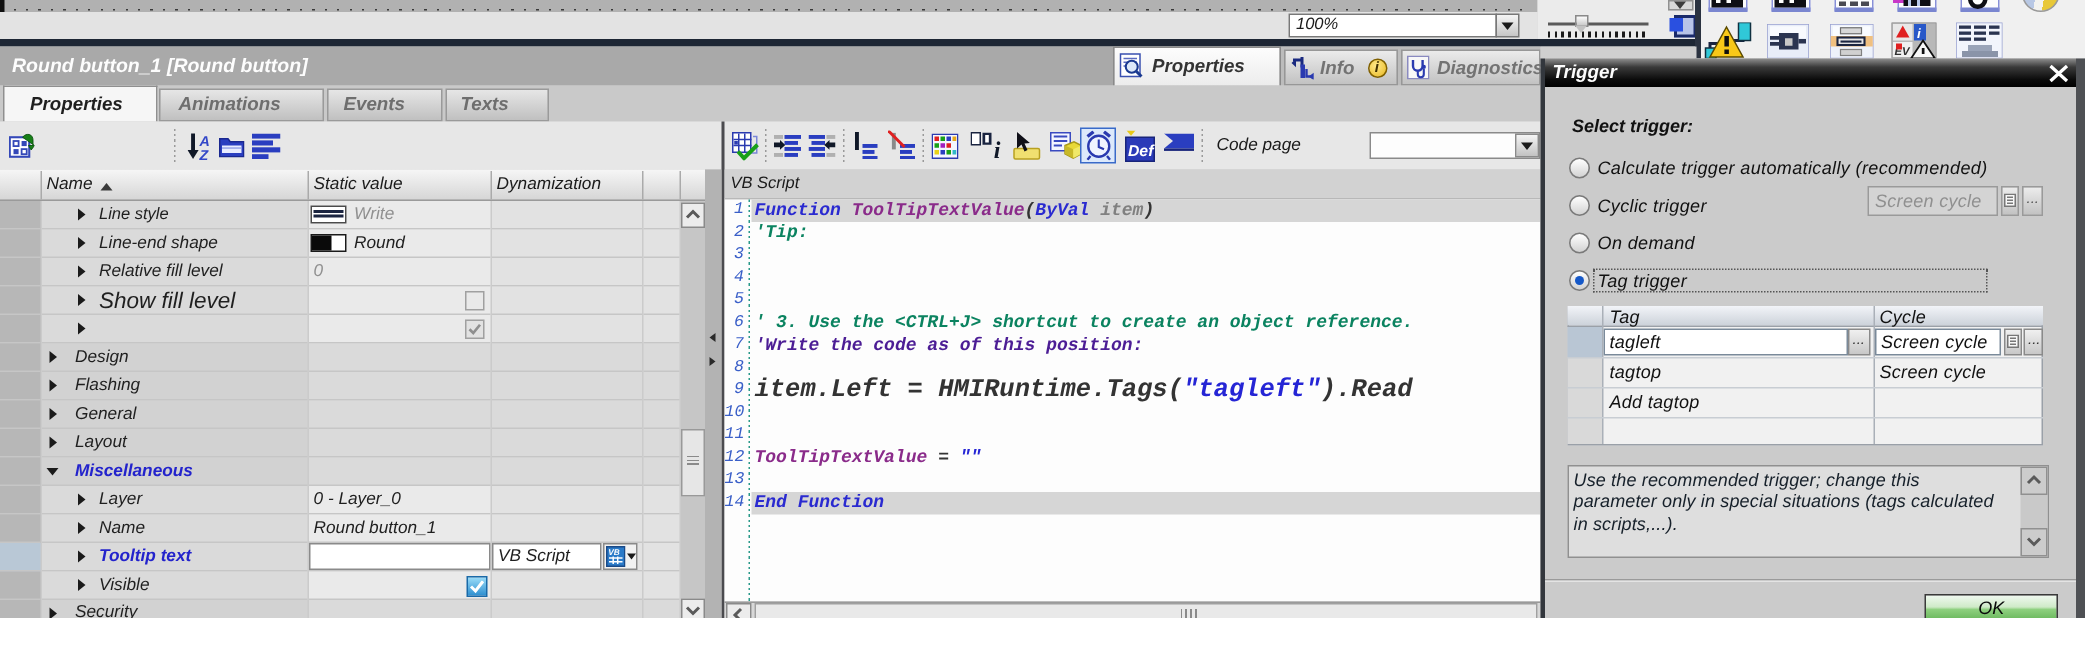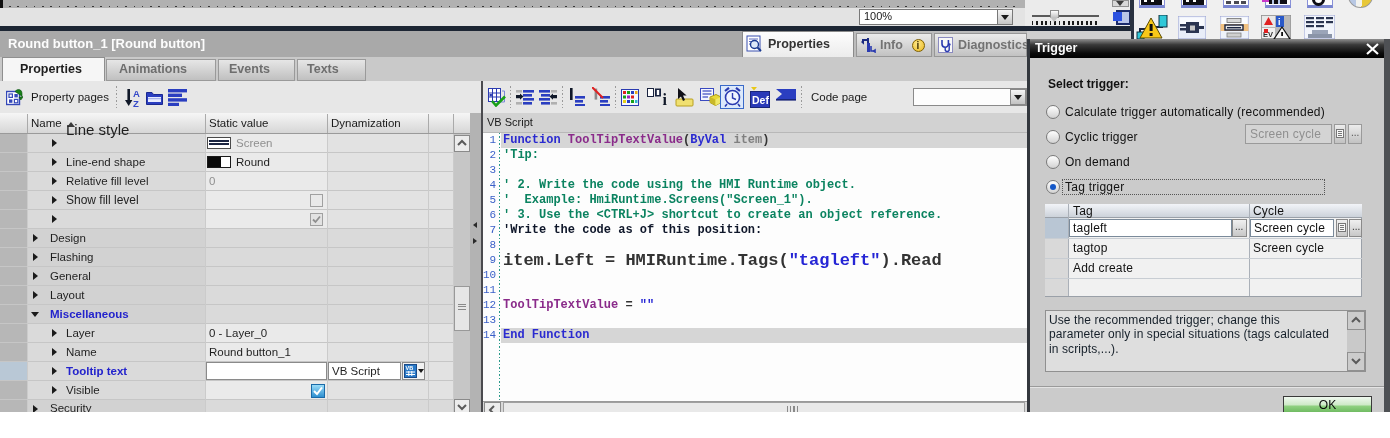--- a/index.html
+++ b/index.html
@@ -1,17 +1,17 @@
 <!DOCTYPE html>
 <html><head>
 <meta charset="utf-8">
 <style>
   html,body{margin:0;padding:0;}
   body{font-family:"Liberation Sans",sans-serif;}
-  #root{position:relative;width:1390px;height:412px;overflow:hidden;background:#cbcbcb;}
+  #root{position:relative;width:1390px;height:412px;overflow:hidden;background:#cbcbcb;font-style:italic;}
   .ab{position:absolute;}
   .txt{position:absolute;white-space:nowrap;}
   .mono{font-family:"Liberation Mono",monospace;white-space:pre;}
   .tri-r{width:0;height:0;border-top:4px solid transparent;border-bottom:4px solid transparent;border-left:5px solid #1a1a1a;}
   .tri-d{width:0;height:0;border-left:4px solid transparent;border-right:4px solid transparent;border-top:5px solid #1a1a1a;}
   .chev{stroke:#5a5a5a;stroke-width:2;fill:none;}
 </style>
 </head>
 <body>
 <div id="root">
@@ -167,21 +167,20 @@
   <div class="ab" style="left:0;top:81px;width:1027px;height:32px;background:#e7e7e7;"></div>
 
   <svg class="ab" style="left:6px;top:89px;" width="17" height="17" viewBox="0 0 17 17">
     <rect x="0.5" y="2.5" width="13" height="13" fill="#fff" stroke="#3448b8" stroke-width="1.4"></rect>
     <rect x="3" y="5" width="3.4" height="3.4" fill="none" stroke="#3448b8" stroke-width="1.2"></rect>
     <rect x="8.4" y="5" width="3.4" height="3.4" fill="#3448b8"></rect>
     <rect x="3" y="10.4" width="3.4" height="3.4" fill="#3448b8"></rect>
     <rect x="8.4" y="10.4" width="3.4" height="3.4" fill="none" stroke="#3448b8" stroke-width="1.2"></rect>
     <path d="M9 2.5 C12 -1 16 0.5 16 4.5 L16 8 L13 8 L14.8 11 L17 8 Z" fill="#188018" stroke="#0a5010" stroke-width="0.6"></path>
   </svg>
-  <div class="txt" style="left:31px;top:81px;font-size:11.5px;line-height:33px;color:#1a1a1a;">Property pages</div>
   <div class="ab" style="left:116px;top:86px;width:1px;height:22px;background:repeating-linear-gradient(#9a9a9a 0 1.5px,rgba(0,0,0,0) 1.5px 3.5px);"></div>
   <svg class="ab" style="left:125px;top:88px;" width="16" height="19" viewBox="0 0 16 19">
     <rect x="2.4" y="1" width="2.6" height="12" fill="#101828"></rect>
     <path d="M0 12 L3.7 18 L7.4 12 Z" fill="#101828"></path>
     <text x="8" y="9" font-size="9.5" font-weight="bold" font-family="Liberation Sans" fill="#3448c8">A</text>
     <text x="8" y="18.5" font-size="9.5" font-weight="bold" font-family="Liberation Sans" fill="#3448c8">Z</text>
   </svg>
   <svg class="ab" style="left:146px;top:90px;" width="17" height="15" viewBox="0 0 17 15">
     <path d="M0.5 14.5 L0.5 2.5 L6 2.5 L7.5 4.5 L16.5 4.5 L16.5 14.5 Z" fill="#2a3ec0" stroke="#1a2890"></path>
     <rect x="2" y="7" width="13" height="5" fill="#e8ecff"></rect>
@@ -325,25 +324,25 @@
   <div class="ab" style="left:205px;top:114px;width:1px;height:19px;background:#aaa;"></div>
   <div class="ab" style="left:327px;top:114px;width:1px;height:19px;background:#aaa;"></div>
   <div class="ab" style="left:428px;top:114px;width:1px;height:19px;background:#aaa;"></div>
   <div class="ab" style="left:453px;top:114px;width:1px;height:19px;background:#aaa;"></div>
   <div class="ab" style="left:0;top:134px;width:27px;height:18px;background:#b7b7b7;border-bottom:1px solid #c6c6c6;"></div>
   <div class="ab" style="left:28px;top:134px;width:177px;height:18px;background:#dadada;border-bottom:1px solid #c6c6c6;"></div>
   <div class="ab" style="left:206px;top:134px;width:121px;height:18px;background:#eaeaea;border-bottom:1px solid #c6c6c6;"></div>
   <div class="ab" style="left:328px;top:134px;width:100px;height:18px;background:#e2e2e2;border-bottom:1px solid #c6c6c6;"></div>
   <div class="ab" style="left:429px;top:134px;width:24px;height:18px;background:#e2e2e2;border-bottom:1px solid #c6c6c6;"></div>
   <div class="ab tri-r" style="left:52px;top:139px;"></div>
-  <div class="txt" style="left:66px;top:120px;font-size:15px;line-height:19px;color:#1f1f1f;">Line style</div>
+  <div class="txt" style="left:66px;top:134px;font-size:11px;line-height:19px;color:#1f1f1f;">Line style</div>
   <div class="ab" style="left:207px;top:137px;width:24px;height:12px;background:#fff;border:1px solid #4a4a4a;box-sizing:border-box;"></div>
   <div class="ab" style="left:209px;top:140px;width:20px;height:2px;background:#1a2440;"></div>
   <div class="ab" style="left:209px;top:143px;width:20px;height:2px;background:#1a2440;"></div>
-  <div class="txt" style="left:236px;top:134px;font-size:11.5px;line-height:19px;color:#909090;">Screen</div>
+  <div class="txt" style="left:236px;top:134px;font-size:11.5px;line-height:19px;color:#909090;">Write</div>
   <div class="ab" style="left:0;top:153px;width:27px;height:18px;background:#b7b7b7;border-bottom:1px solid #c6c6c6;"></div>
   <div class="ab" style="left:28px;top:153px;width:177px;height:18px;background:#dadada;border-bottom:1px solid #c6c6c6;"></div>
   <div class="ab" style="left:206px;top:153px;width:121px;height:18px;background:#eaeaea;border-bottom:1px solid #c6c6c6;"></div>
   <div class="ab" style="left:328px;top:153px;width:100px;height:18px;background:#e2e2e2;border-bottom:1px solid #c6c6c6;"></div>
   <div class="ab" style="left:429px;top:153px;width:24px;height:18px;background:#e2e2e2;border-bottom:1px solid #c6c6c6;"></div>
   <div class="ab tri-r" style="left:52px;top:158px;"></div>
   <div class="txt" style="left:66px;top:153px;font-size:11.5px;line-height:19px;color:#1f1f1f;">Line-end shape</div>
   <div class="ab" style="left:207px;top:156px;width:24px;height:12px;background:#fff;border:1px solid #1a1a1a;box-sizing:border-box;"></div>
   <div class="ab" style="left:208px;top:157px;width:13px;height:10px;background:#0a0a0a;"></div>
   <div class="txt" style="left:236px;top:153px;font-size:11.5px;line-height:19px;color:#1f1f1f;">Round</div>
@@ -354,21 +353,21 @@
   <div class="ab" style="left:429px;top:172px;width:24px;height:18px;background:#e2e2e2;border-bottom:1px solid #c6c6c6;"></div>
   <div class="ab tri-r" style="left:52px;top:177px;"></div>
   <div class="txt" style="left:66px;top:172px;font-size:11.5px;line-height:19px;color:#1f1f1f;">Relative fill level</div>
   <div class="txt" style="left:209px;top:172px;font-size:11.5px;line-height:19px;color:#909090;">0</div>
   <div class="ab" style="left:0;top:191px;width:27px;height:18px;background:#b7b7b7;border-bottom:1px solid #c6c6c6;"></div>
   <div class="ab" style="left:28px;top:191px;width:177px;height:18px;background:#dadada;border-bottom:1px solid #c6c6c6;"></div>
   <div class="ab" style="left:206px;top:191px;width:121px;height:18px;background:#eaeaea;border-bottom:1px solid #c6c6c6;"></div>
   <div class="ab" style="left:328px;top:191px;width:100px;height:18px;background:#e2e2e2;border-bottom:1px solid #c6c6c6;"></div>
   <div class="ab" style="left:429px;top:191px;width:24px;height:18px;background:#e2e2e2;border-bottom:1px solid #c6c6c6;"></div>
   <div class="ab tri-r" style="left:52px;top:196px;"></div>
-  <div class="txt" style="left:66px;top:191px;font-size:12px;line-height:19px;color:#1f1f1f;">Show fill level</div>
+  <div class="txt" style="left:66px;top:191px;font-size:15px;line-height:19px;color:#1f1f1f;">Show fill level</div>
   <div class="ab" style="left:310px;top:194px;width:13px;height:13px;background:#e9e9e9;border:1px solid #a0a0a0;box-sizing:border-box;"></div>
   <div class="ab" style="left:0;top:210px;width:27px;height:18px;background:#b7b7b7;border-bottom:1px solid #c6c6c6;"></div>
   <div class="ab" style="left:28px;top:210px;width:177px;height:18px;background:#dadada;border-bottom:1px solid #c6c6c6;"></div>
   <div class="ab" style="left:206px;top:210px;width:121px;height:18px;background:#eaeaea;border-bottom:1px solid #c6c6c6;"></div>
   <div class="ab" style="left:328px;top:210px;width:100px;height:18px;background:#e2e2e2;border-bottom:1px solid #c6c6c6;"></div>
   <div class="ab" style="left:429px;top:210px;width:24px;height:18px;background:#e2e2e2;border-bottom:1px solid #c6c6c6;"></div>
   <div class="ab tri-r" style="left:52px;top:215px;"></div>
   <div class="ab" style="left:310px;top:213px;width:13px;height:13px;background:#e2e2e2;border:1px solid #a0a0a0;box-sizing:border-box;"></div>
   <svg class="ab" style="left:312px;top:215px;" width="9" height="9" viewBox="0 0 9 9">
       <path d="M1 4.5 L3.5 7 L8 1.5" stroke="#8f8f8f" stroke-width="1.8" fill="none"></path>
@@ -488,27 +487,25 @@
   <div class="ab" style="left:483px;top:133px;width:544px;height:268px;background:#fdfdfd;"></div>
   <div class="ab" style="left:501px;top:133px;width:526px;height:15px;background:#d6d6d6;"></div>
   <div class="ab" style="left:501px;top:328px;width:526px;height:15px;background:#d6d6d6;"></div>
   <div class="ab" style="left:499px;top:133px;width:1px;height:268px;background:repeating-linear-gradient(#2a9a8a 0 1.5px,rgba(0,0,0,0) 1.5px 3.5px);"></div>
   <div class="txt mono" style="left:483px;top:133px;width:13px;text-align:right;font-size:11px;line-height:15px;color:#3a5fc8;">1</div>
   <div class="txt mono" style="left:503px;top:133px;font-size:12px;line-height:15px;font-weight:bold;"><span style="color:#2a2ad0">Function</span> <span style="color:#8a2b8a">ToolTipTextValue</span><span style="color:#333333">(</span><span style="color:#2a2ad0">ByVal</span> <span style="color:#808080">item</span><span style="color:#333333">)</span></div>
   <div class="txt mono" style="left:483px;top:148px;width:13px;text-align:right;font-size:11px;line-height:15px;color:#3a5fc8;">2</div>
   <div class="txt mono" style="left:503px;top:148px;font-size:12px;line-height:15px;font-weight:bold;"><span style="color:#0b8360">'Tip:</span></div>
   <div class="txt mono" style="left:483px;top:163px;width:13px;text-align:right;font-size:11px;line-height:15px;color:#3a5fc8;">3</div>
   <div class="txt mono" style="left:483px;top:178px;width:13px;text-align:right;font-size:11px;line-height:15px;color:#3a5fc8;">4</div>
-  <div class="txt mono" style="left:503px;top:178px;font-size:12px;line-height:15px;font-weight:bold;"><span style="color:#0b8360">' 2. Write the code using the HMI Runtime object.</span></div>
   <div class="txt mono" style="left:483px;top:193px;width:13px;text-align:right;font-size:11px;line-height:15px;color:#3a5fc8;">5</div>
-  <div class="txt mono" style="left:503px;top:193px;font-size:12px;line-height:15px;font-weight:bold;"><span style="color:#0b8360">'  Example: HmiRuntime.Screens("Screen_1").</span></div>
   <div class="txt mono" style="left:483px;top:208px;width:13px;text-align:right;font-size:11px;line-height:15px;color:#3a5fc8;">6</div>
   <div class="txt mono" style="left:503px;top:208px;font-size:12px;line-height:15px;font-weight:bold;"><span style="color:#0b8360">' 3. Use the &lt;CTRL+J&gt; shortcut to create an object reference.</span></div>
   <div class="txt mono" style="left:483px;top:223px;width:13px;text-align:right;font-size:11px;line-height:15px;color:#3a5fc8;">7</div>
-  <div class="txt mono" style="left:503px;top:223px;font-size:12px;line-height:15px;font-weight:bold;"><span style="color:#0f172a">'Write the code as of this position:</span></div>
+  <div class="txt mono" style="left:503px;top:223px;font-size:12px;line-height:15px;font-weight:bold;"><span style="color:#4c1d95">'Write the code as of this position:</span></div>
   <div class="txt mono" style="left:483px;top:238px;width:13px;text-align:right;font-size:11px;line-height:15px;color:#3a5fc8;">8</div>
   <div class="txt mono" style="left:483px;top:253px;width:13px;text-align:right;font-size:11px;line-height:15px;color:#3a5fc8;">9</div>
   <div class="txt mono" style="left:503px;top:253px;font-size:17px;line-height:15px;font-weight:bold;"><span style="color:#333333">item.Left = HMIRuntime.Tags(</span><span style="color:#2525d5">"tagleft"</span><span style="color:#333333">).Read</span></div>
   <div class="txt mono" style="left:483px;top:268px;width:13px;text-align:right;font-size:11px;line-height:15px;color:#3a5fc8;">10</div>
   <div class="txt mono" style="left:483px;top:283px;width:13px;text-align:right;font-size:11px;line-height:15px;color:#3a5fc8;">11</div>
   <div class="txt mono" style="left:483px;top:298px;width:13px;text-align:right;font-size:11px;line-height:15px;color:#3a5fc8;">12</div>
   <div class="txt mono" style="left:503px;top:298px;font-size:12px;line-height:15px;font-weight:bold;"><span style="color:#8a2b8a">ToolTipTextValue</span><span style="color:#333333"> = </span><span style="color:#2525d5">""</span></div>
   <div class="txt mono" style="left:483px;top:313px;width:13px;text-align:right;font-size:11px;line-height:15px;color:#3a5fc8;">13</div>
   <div class="txt mono" style="left:483px;top:328px;width:13px;text-align:right;font-size:11px;line-height:15px;color:#3a5fc8;">14</div>
   <div class="txt mono" style="left:503px;top:328px;font-size:12px;line-height:15px;font-weight:bold;"><span style="color:#2a2ad0">End Function</span></div>
@@ -598,21 +595,21 @@
         <line x1="2" y1="2.5" x2="6" y2="2.5"></line>
         <line x1="2" y1="4.5" x2="6" y2="4.5"></line>
         <line x1="2" y1="6.5" x2="6" y2="6.5"></line>
       </g>
     </svg>
   <div class="ab" style="left:1349px;top:219px;width:13px;height:18px;background:linear-gradient(#f0f0f0,#c8c8c8);border:1px solid #8a8a8a;box-sizing:border-box;"></div>
   <div class="txt" style="left:1352px;top:219px;font-size:10px;line-height:15px;color:#333;">...</div>
 
   <div class="txt" style="left:1073px;top:239px;font-size:12px;letter-spacing:0.2px;line-height:19px;color:#111;">tagtop</div>
   <div class="txt" style="left:1253px;top:239px;font-size:12px;letter-spacing:0.2px;line-height:19px;color:#111;">Screen cycle</div>
-  <div class="txt" style="left:1073px;top:259px;font-size:12px;letter-spacing:0.2px;line-height:19px;color:#111;">Add create</div>
+  <div class="txt" style="left:1073px;top:259px;font-size:12px;letter-spacing:0.2px;line-height:19px;color:#111;">Add tagtop</div>
 
   <div class="ab" style="left:1045px;top:310px;width:321px;height:62px;background:#dedede;border:1px solid #909090;box-sizing:border-box;"></div>
   <div class="txt" style="left:1049px;top:313px;font-size:12px;letter-spacing:0.1px;line-height:14.3px;color:#16202a;">Use the recommended trigger; change this<br>parameter only in special situations (tags calculated<br>in scripts,...).</div>
   <div class="ab" style="left:1347px;top:311px;width:18px;height:60px;background:#c9c9c9;"></div>
   <div class="ab" style="left:1347px;top:311px;width:18px;height:19px;background:#cccccc;border:1px solid #909090;box-sizing:border-box;"></div>
   <svg class="ab" style="left:1351px;top:316px;" width="10" height="8" viewBox="0 0 10 8">
       <path class="chev" d="M1 6 L5 2 L9 6"></path>
     </svg>
   <div class="ab" style="left:1347px;top:352px;width:18px;height:19px;background:#cccccc;border:1px solid #909090;box-sizing:border-box;"></div>
   <svg class="ab" style="left:1351px;top:357px;" width="10" height="8" viewBox="0 0 10 8">

